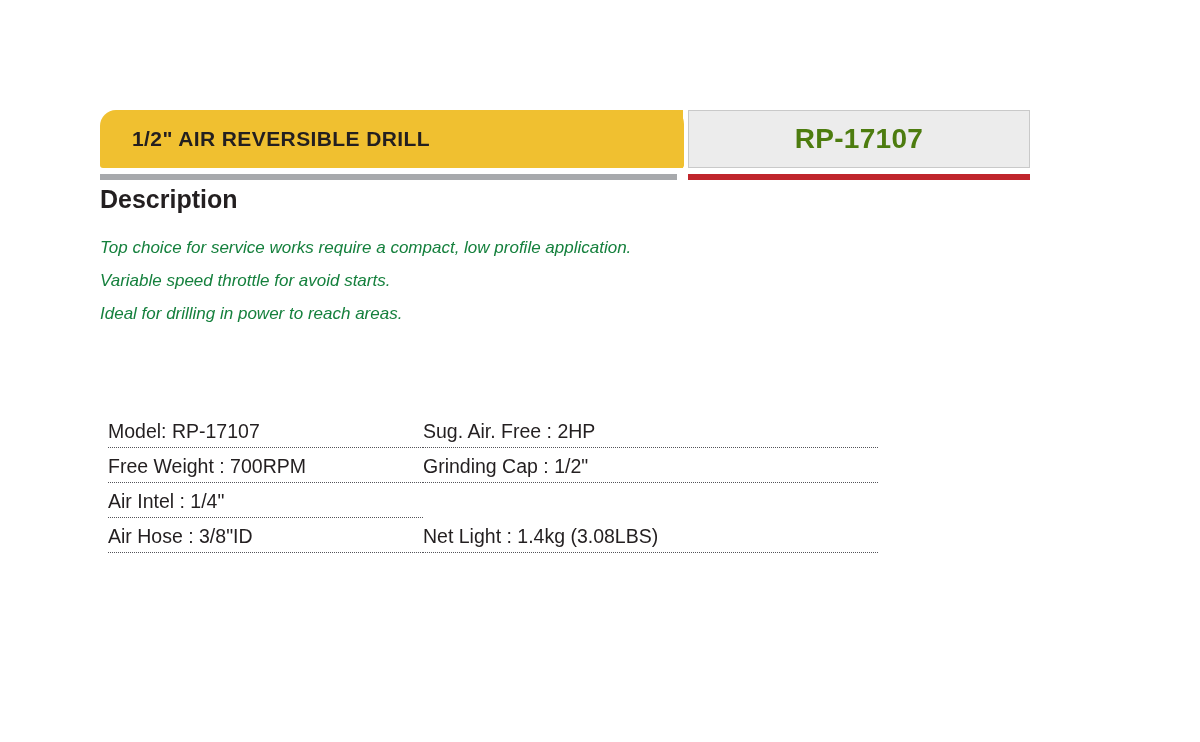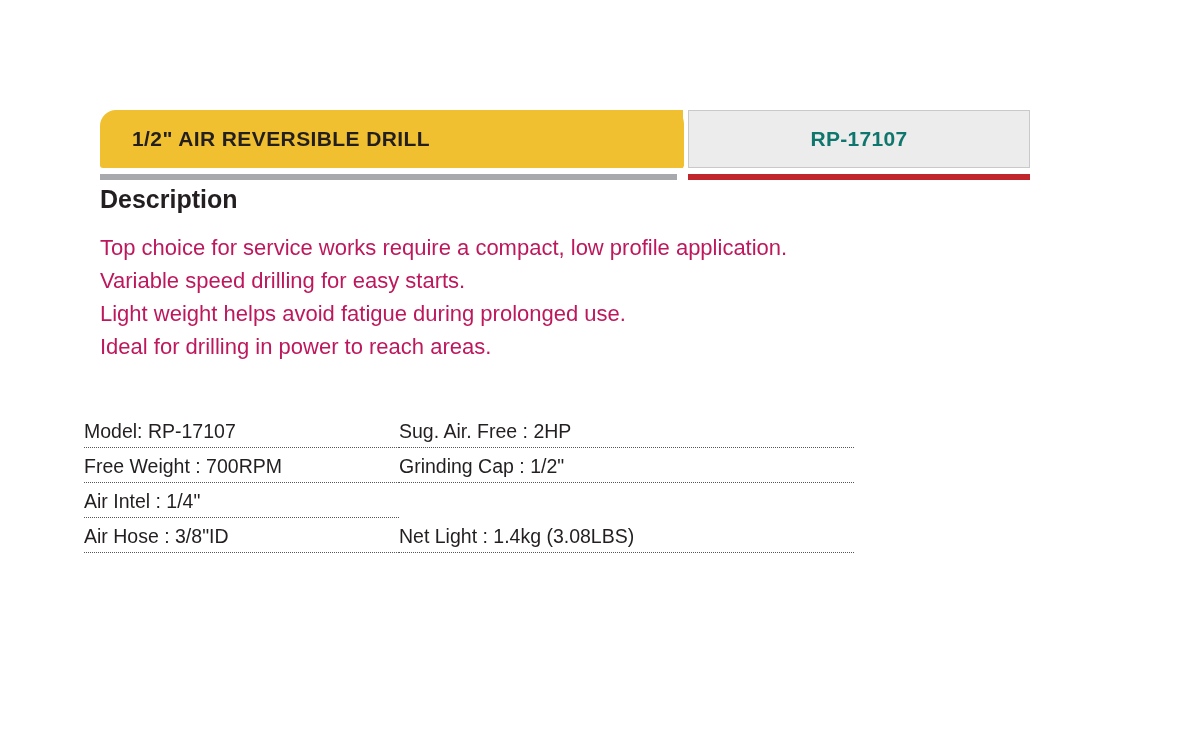--- a/index.html
+++ b/index.html
@@ -64,23 +64,23 @@
   .model-block {
     flex: 1;
     margin-left: 5px;
     background: #ececec;
     border: 1px solid #c9c9c9;
     display: flex;
     align-items: center;
     justify-content: center;
   }
   .model-text {
-    font-size: 21px;
+    font-size: 28px;
     font-weight: bold;
-    color: #0f766e;
+    color: #4d7c0f;
     letter-spacing: 0.3px;
   }
 
   
   .rule-grey {
     position: absolute;
     left: 100px;
     top: 174px;
     width: 577px;
     height: 6px;
@@ -105,30 +105,31 @@
     color: #231f20;
   }
 
   .desc-lines {
     position: absolute;
     left: 100px;
     top: 231px;
     width: 900px;
   }
   .desc-line {
-    font-size: 22px;
+    font-size: 17px;
     line-height: 33px;
-    color: #be185d;
+    color: #15803d;
     white-space: nowrap;
+    font-style: italic;
   }
 
   
   .specs {
     position: absolute;
-    left: 84px;
+    left: 108px;
     top: 420px;
     width: 770px;
   }
   .spec-row {
     display: flex;
     height: 35px;
     align-items: flex-start;
   }
   .spec-cell {
     position: relative;
@@ -169,22 +170,21 @@
     </div>
   </div>
 
   <div class="rule-grey"></div>
   <div class="rule-red"></div>
 
   <div class="desc-heading">Description</div>
 
   <div class="desc-lines">
     <div class="desc-line">Top choice for service works require a compact, low profile application.</div>
-    <div class="desc-line">Variable speed drilling for easy starts.</div>
-    <div class="desc-line">Light weight helps avoid fatigue during prolonged use.</div>
+    <div class="desc-line">Variable speed throttle for avoid starts.</div>
     <div class="desc-line">Ideal for drilling in power to reach areas.</div>
   </div>
 
   <div class="specs">
     <div class="spec-row">
       <div class="spec-cell col-left"><span class="txt">Model: RP-17107</span></div>
       <div class="spec-cell col-right"><span class="txt">Sug. Air. Free : 2HP</span></div>
     </div>
     <div class="spec-row">
       <div class="spec-cell col-left"><span class="txt">Free Weight : 700RPM</span></div>

